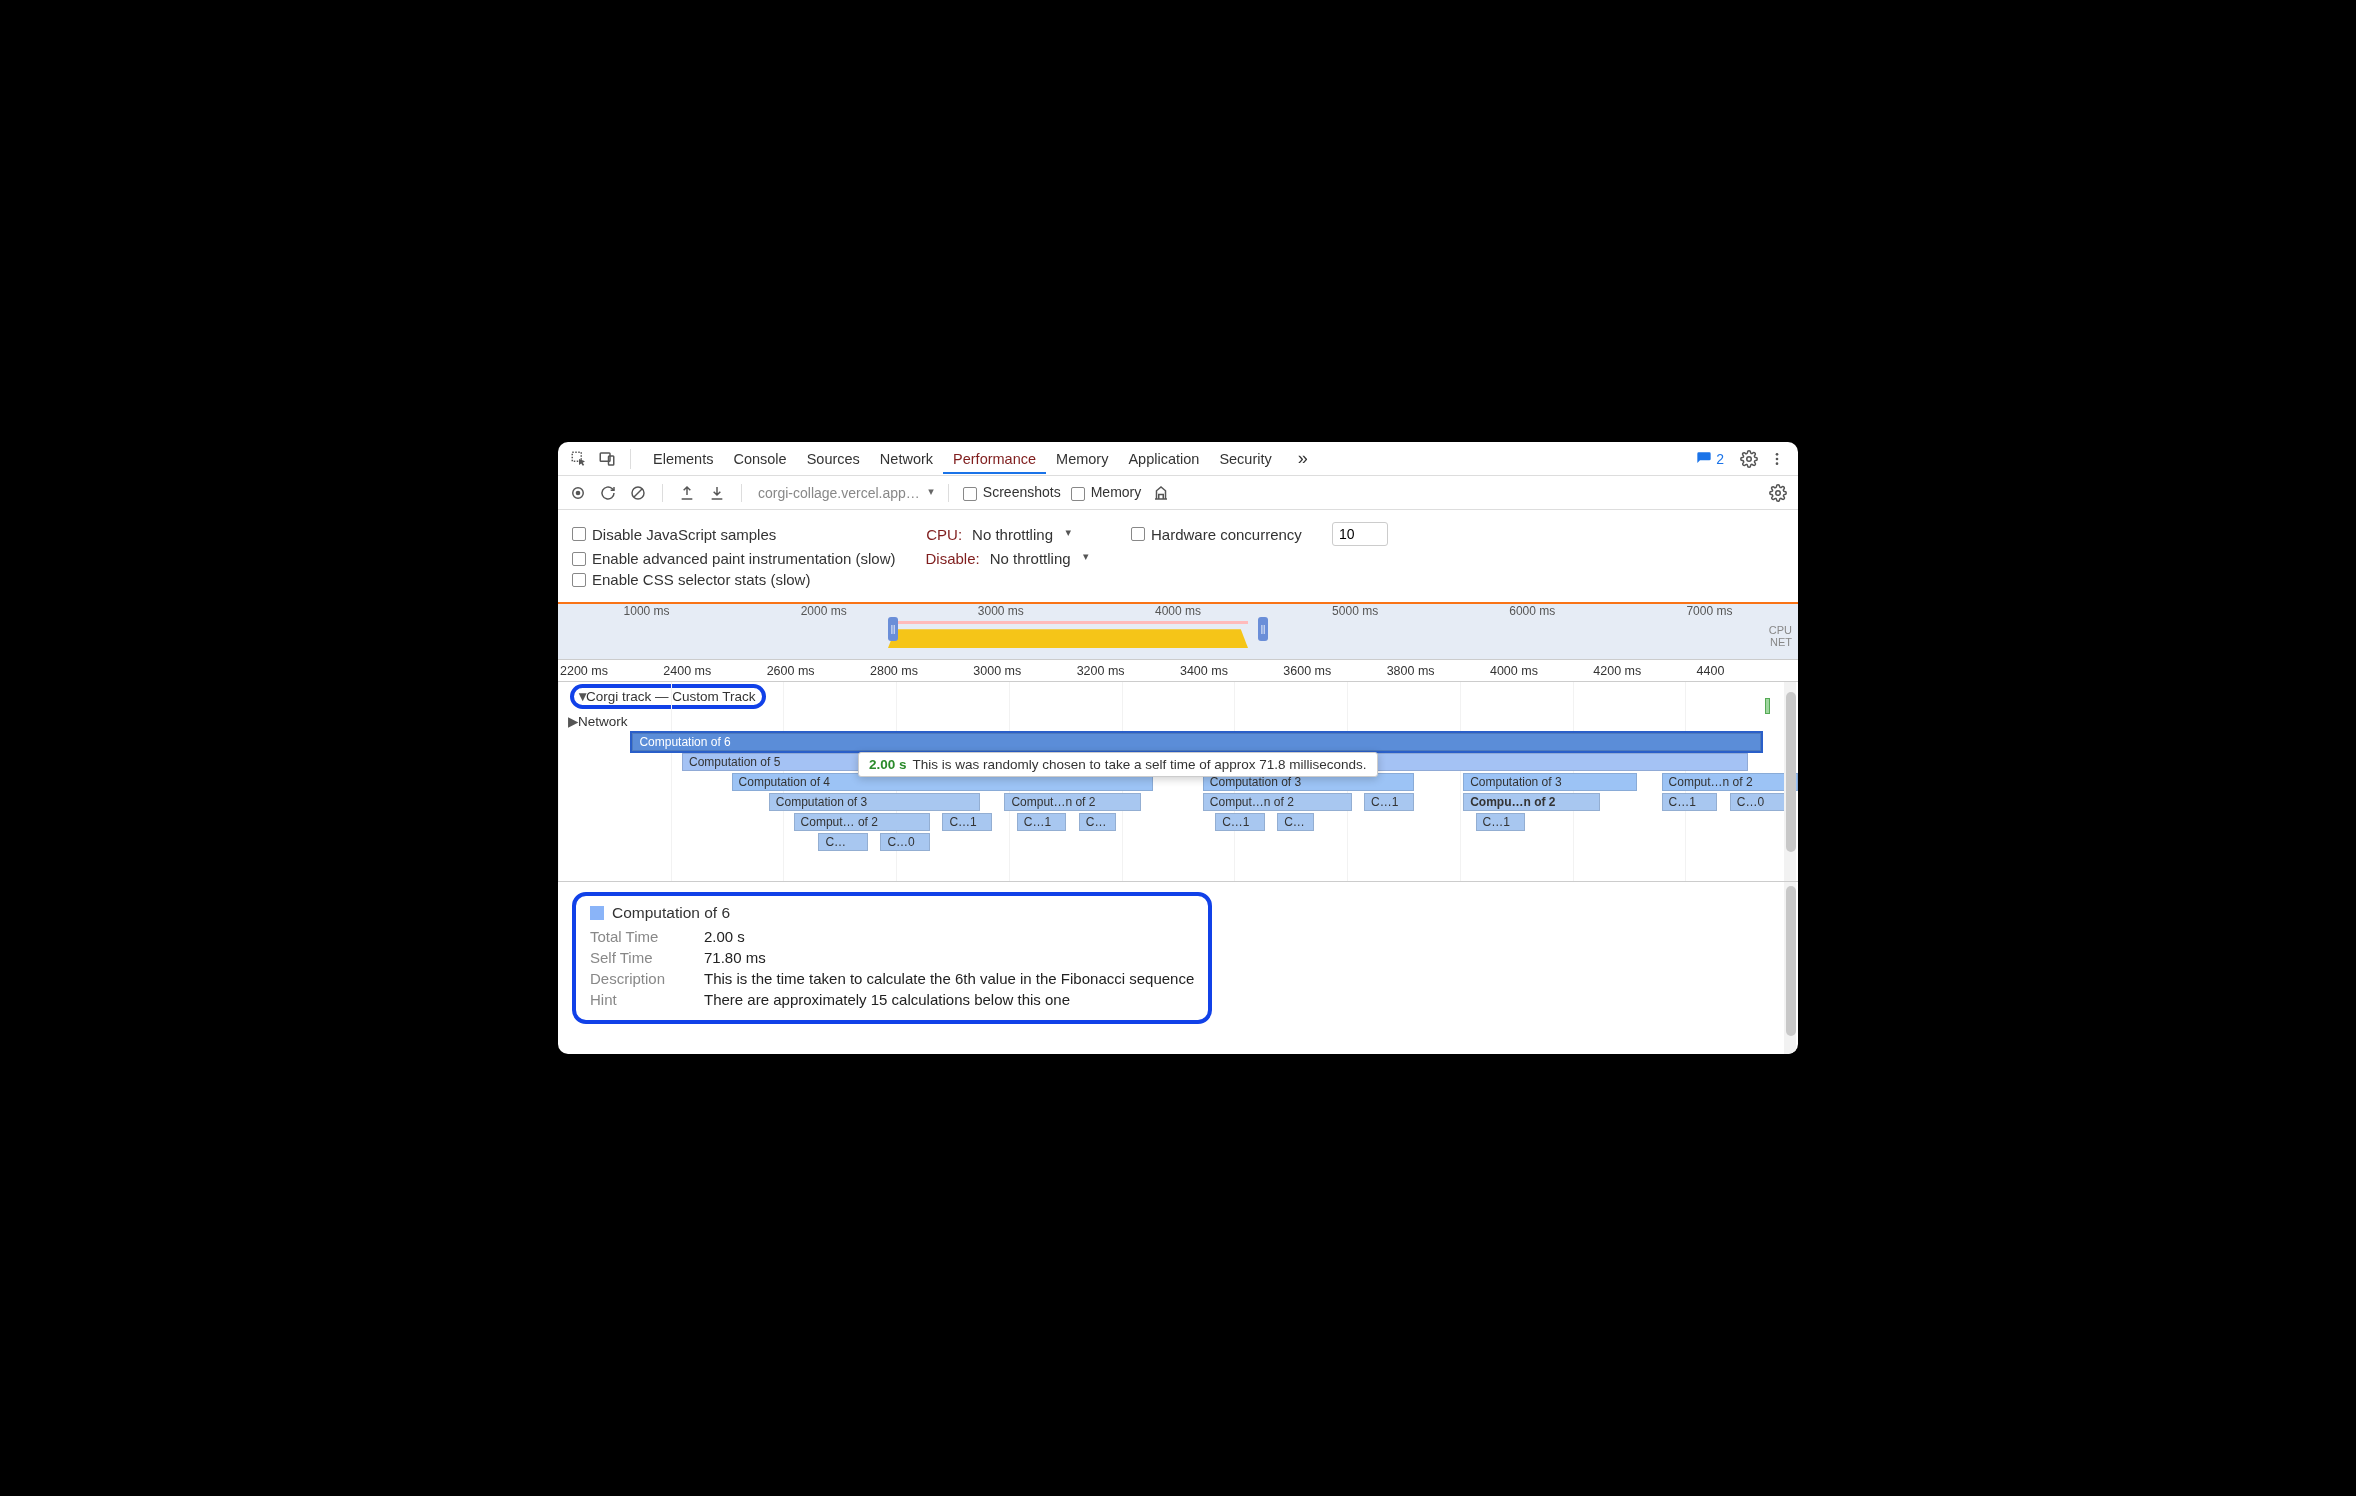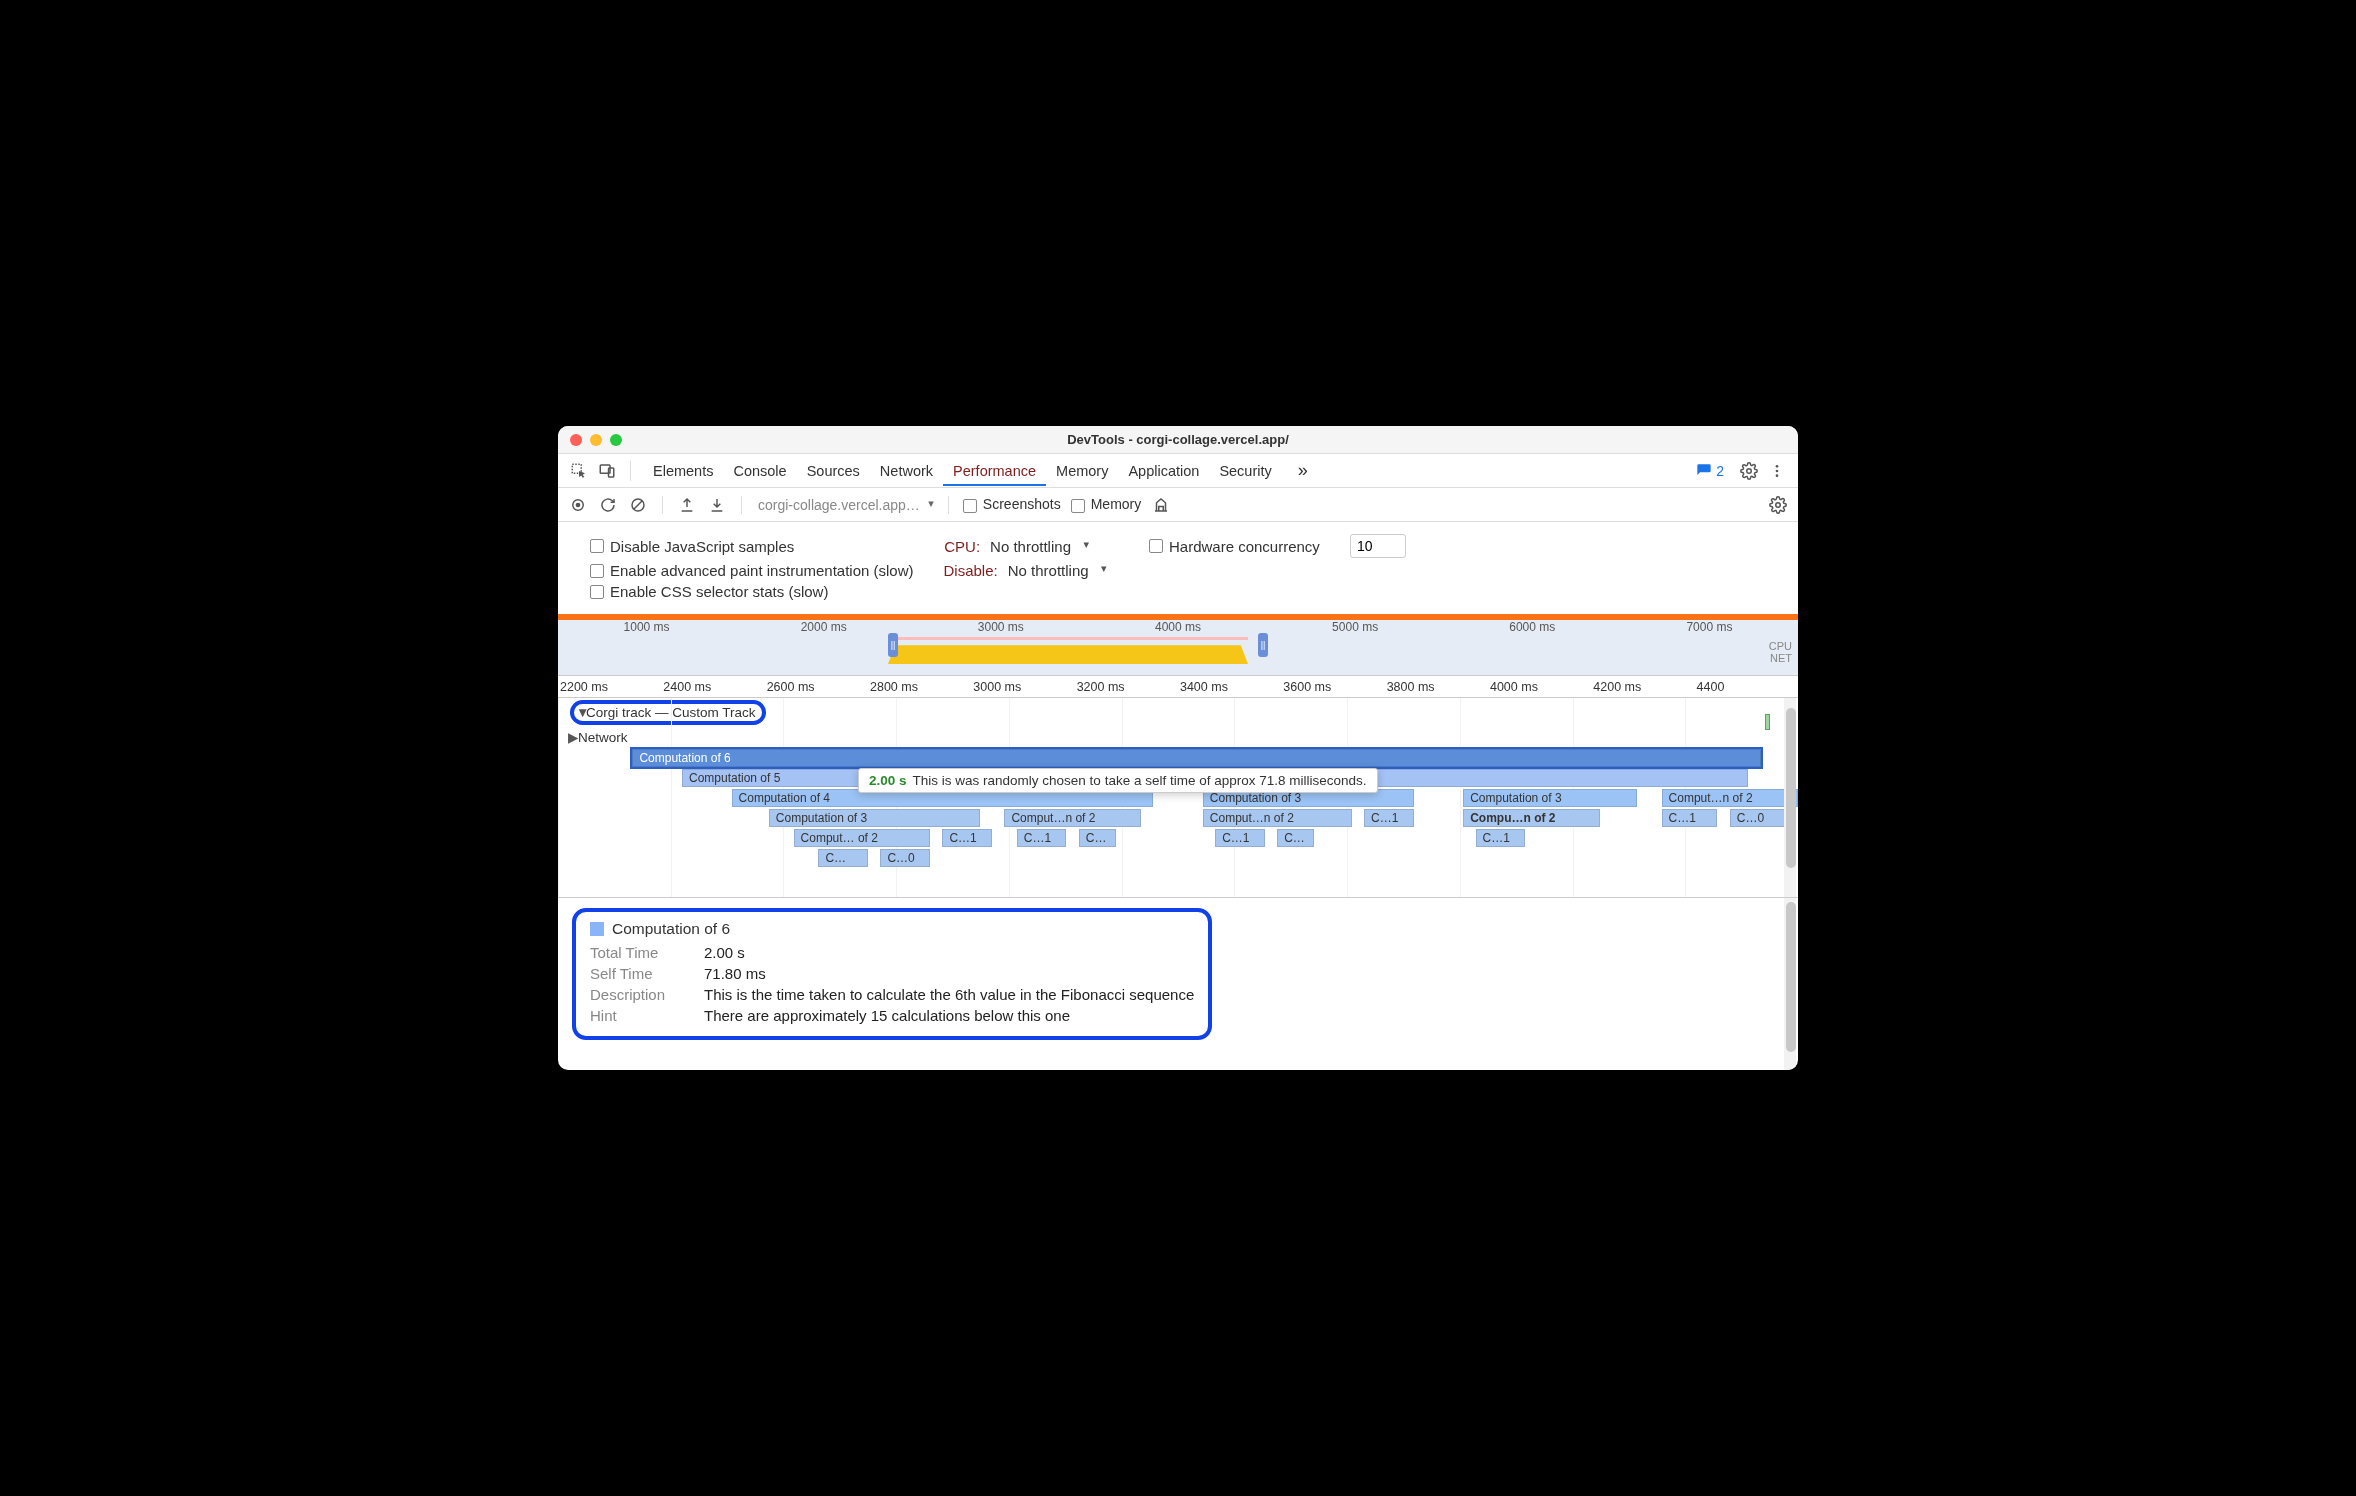--- a/index.html
+++ b/index.html
@@ -60,22 +60,22 @@
   }
   .toolbar .icon-btn { width:20px;height:20px;display:flex;align-items:center;justify-content:center;color:#555;cursor:pointer;}
   .toolbar .sep { width:1px;height:18px;background:#ddd;margin:0 4px;}
   .toolbar select, .toolbar .dropdown { border:none; background:transparent; font-size:14px; color:#888; padding:0 14px 0 2px; position:relative; cursor:pointer;}
   .dropdown::after { content:"▾"; position:absolute; right:0; color:#666; font-size:11px;}
   .chk { width:14px;height:14px;border:1.5px solid #888;border-radius:2px;display:inline-block;vertical-align:middle;margin-right:6px;cursor:pointer;}
   .chk.checked { background:#1a73e8;border-color:#1a73e8;position:relative;}
   .chk.checked::after{content:"✓";color:#fff;font-size:11px;position:absolute;top:-2px;left:1px;font-weight:bold;}
   
   .settings {
-    padding: 8px 32px 10px; font-size:15px; color:#333;
-    border-bottom:6px solid #f97316;
+    padding: 8px 14px 10px; font-size:15px; color:#333;
+    border-bottom:2px solid #f97316;
   }
   .settings-row { display:flex; align-items:center; gap:30px; margin:4px 0; }
   .settings-row label { display:flex; align-items:center; cursor:pointer;}
   .settings-row .lbl-txt { color:#333; }
   .settings-row .sel-label { color:#7f1d1d; margin-right:4px;}
   .settings-row .sel { color:#333; padding-right:18px; position:relative; cursor:pointer;}
   .settings-row .sel::after { content:"▾"; position:absolute; right:0; color:#555; font-size:11px;}
   .settings-row input[type=text]{ width:56px; padding:3px 6px; border:1px solid #ccc; border-radius:3px; font-size:14px;}
   .ext-highlight { border:4px solid #1141e8; border-radius:14px; padding:4px 12px; position:absolute; right:8px; top:100px;}
   
@@ -124,28 +124,20 @@
   .summary-row .v { color:#222;}
   .scroll-track { position:absolute; right:2px; top:0; bottom:0; width:12px; background:#f2f2f2;}
   .scroll-thumb { position:absolute; right:2px; width:10px; background:#c8c8c8; border-radius:5px;}
   .gear-blue { color:#1a73e8;}
 </style>
 </head>
 <body>
 
 <div class="window">
 
-  <div class="titlebar">
-    <div class="traffic">
-      <div class="dot red"></div>
-      <div class="dot yellow"></div>
-      <div class="dot green"></div>
-    </div>
-    <div class="title">DevTools - corgi-collage.vercel.app/</div>
-  </div>
 
   <div class="tabs-row">
     <div class="icon-btn">
       <svg width="18" height="18" viewBox="0 0 24 24" fill="none" stroke="currentColor" stroke-width="2">
           <rect x="3" y="3" width="12" height="12" stroke-dasharray="2 2"></rect>
           <path d="M12 12l8 3-3 2 2 3-2 1-2-3-3 2z" fill="currentColor" stroke="none"></path>
         </svg>
     </div>
     <div class="icon-btn">
       <svg width="18" height="18" viewBox="0 0 24 24" fill="none" stroke="currentColor" stroke-width="2">

